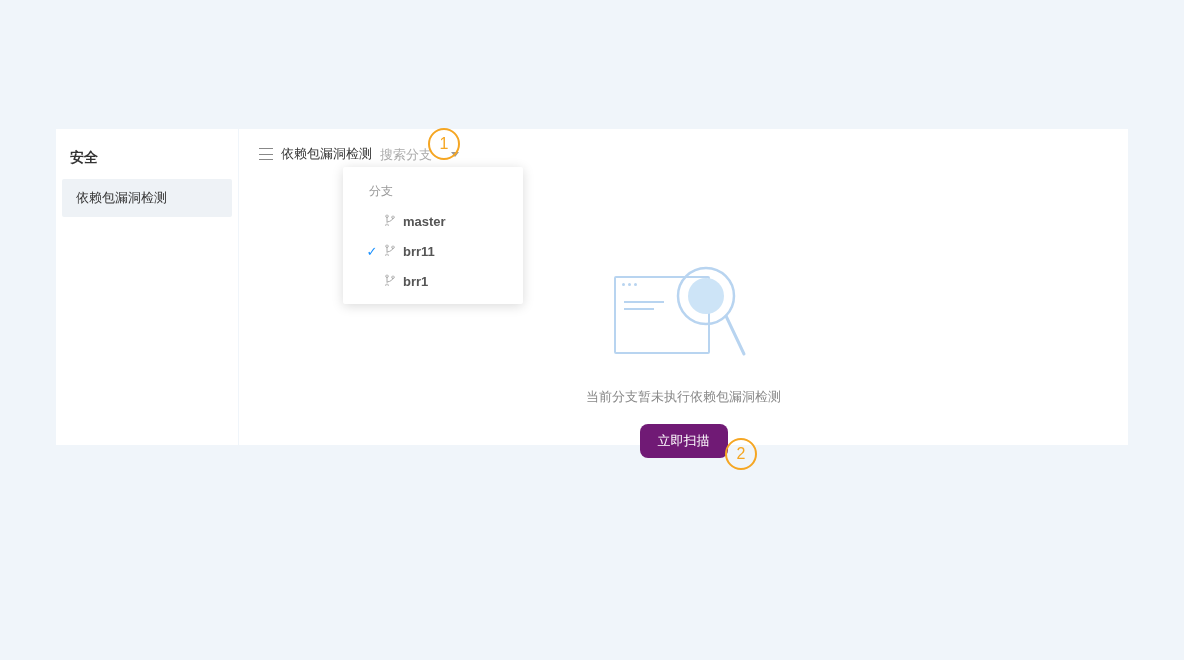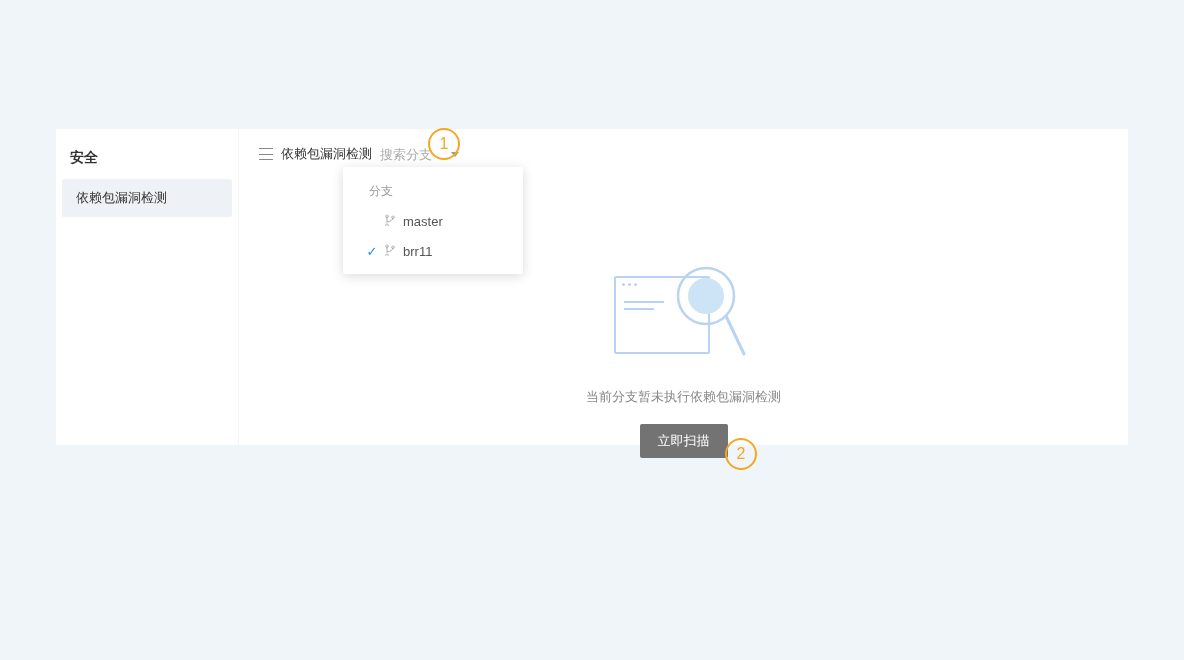--- a/index.html
+++ b/index.html
@@ -137,20 +137,21 @@
       color: #1890ff;
       font-size: 13px;
     }
     .branch-glyph {
       color: #aaa;
       width: 12px;
     }
     .dropdown-item-label {
       color: #555;
       font-size: 13px;
+      font-weight: bold;
     }
     .empty-state {
       display: flex;
       flex-direction: column;
       align-items: center;
       justify-content: flex-start;
       position: absolute;
       left: 0;
       right: 0;
       top: 135px;
@@ -196,26 +197,26 @@
       position: absolute;
       right: 8px;
       top: 0;
     }
     .empty-text {
       color: #888;
       font-size: 13px;
       margin-bottom: 18px;
     }
     .scan-button {
-      background: #737373;
+      background: #701a75;
       color: #fff;
       border: none;
       padding: 8px 18px;
       font-size: 13px;
-      border-radius: 2px;
+      border-radius: 8px;
       cursor: pointer;
     }
     .callout {
       position: absolute;
       width: 32px;
       height: 32px;
       border: 2px solid #f5a623;
       border-radius: 50%;
       display: flex;
       align-items: center;
@@ -271,20 +272,29 @@
           <span class="check-icon">✓</span>
         </span>
         <span class="branch-glyph">
           <svg width="10" height="13" viewBox="0 0 10 13">
               <path d="M2 2 a1.3 1.3 0 1 0 0.01 0 M2 3.3 V9.7 M2 11 a1.3 1.3 0 1 0 0.01 0 M8 3 a1.3 1.3 0 1 0 0.01 0 M8 4.3 Q8 8 2 9" fill="none" stroke="#aaa" stroke-width="1"></path>
             </svg>
         </span>
         <span class="dropdown-item-label">brr11</span>
       </div>
 
+      <div class="dropdown-item">
+        <span class="check-slot"></span>
+        <span class="branch-glyph">
+          <svg width="10" height="13" viewBox="0 0 10 13">
+              <path d="M2 2 a1.3 1.3 0 1 0 0.01 0 M2 3.3 V9.7 M2 11 a1.3 1.3 0 1 0 0.01 0 M8 3 a1.3 1.3 0 1 0 0.01 0 M8 4.3 Q8 8 2 9" fill="none" stroke="#aaa" stroke-width="1"></path>
+            </svg>
+        </span>
+        <span class="dropdown-item-label">brr1</span>
+      </div>
 
     </div>
 
     <div class="empty-state">
       <div class="illustration">
         <div class="illus-box">
           <div class="illus-dots">
               <span></span>
               <span></span>
               <span></span>

